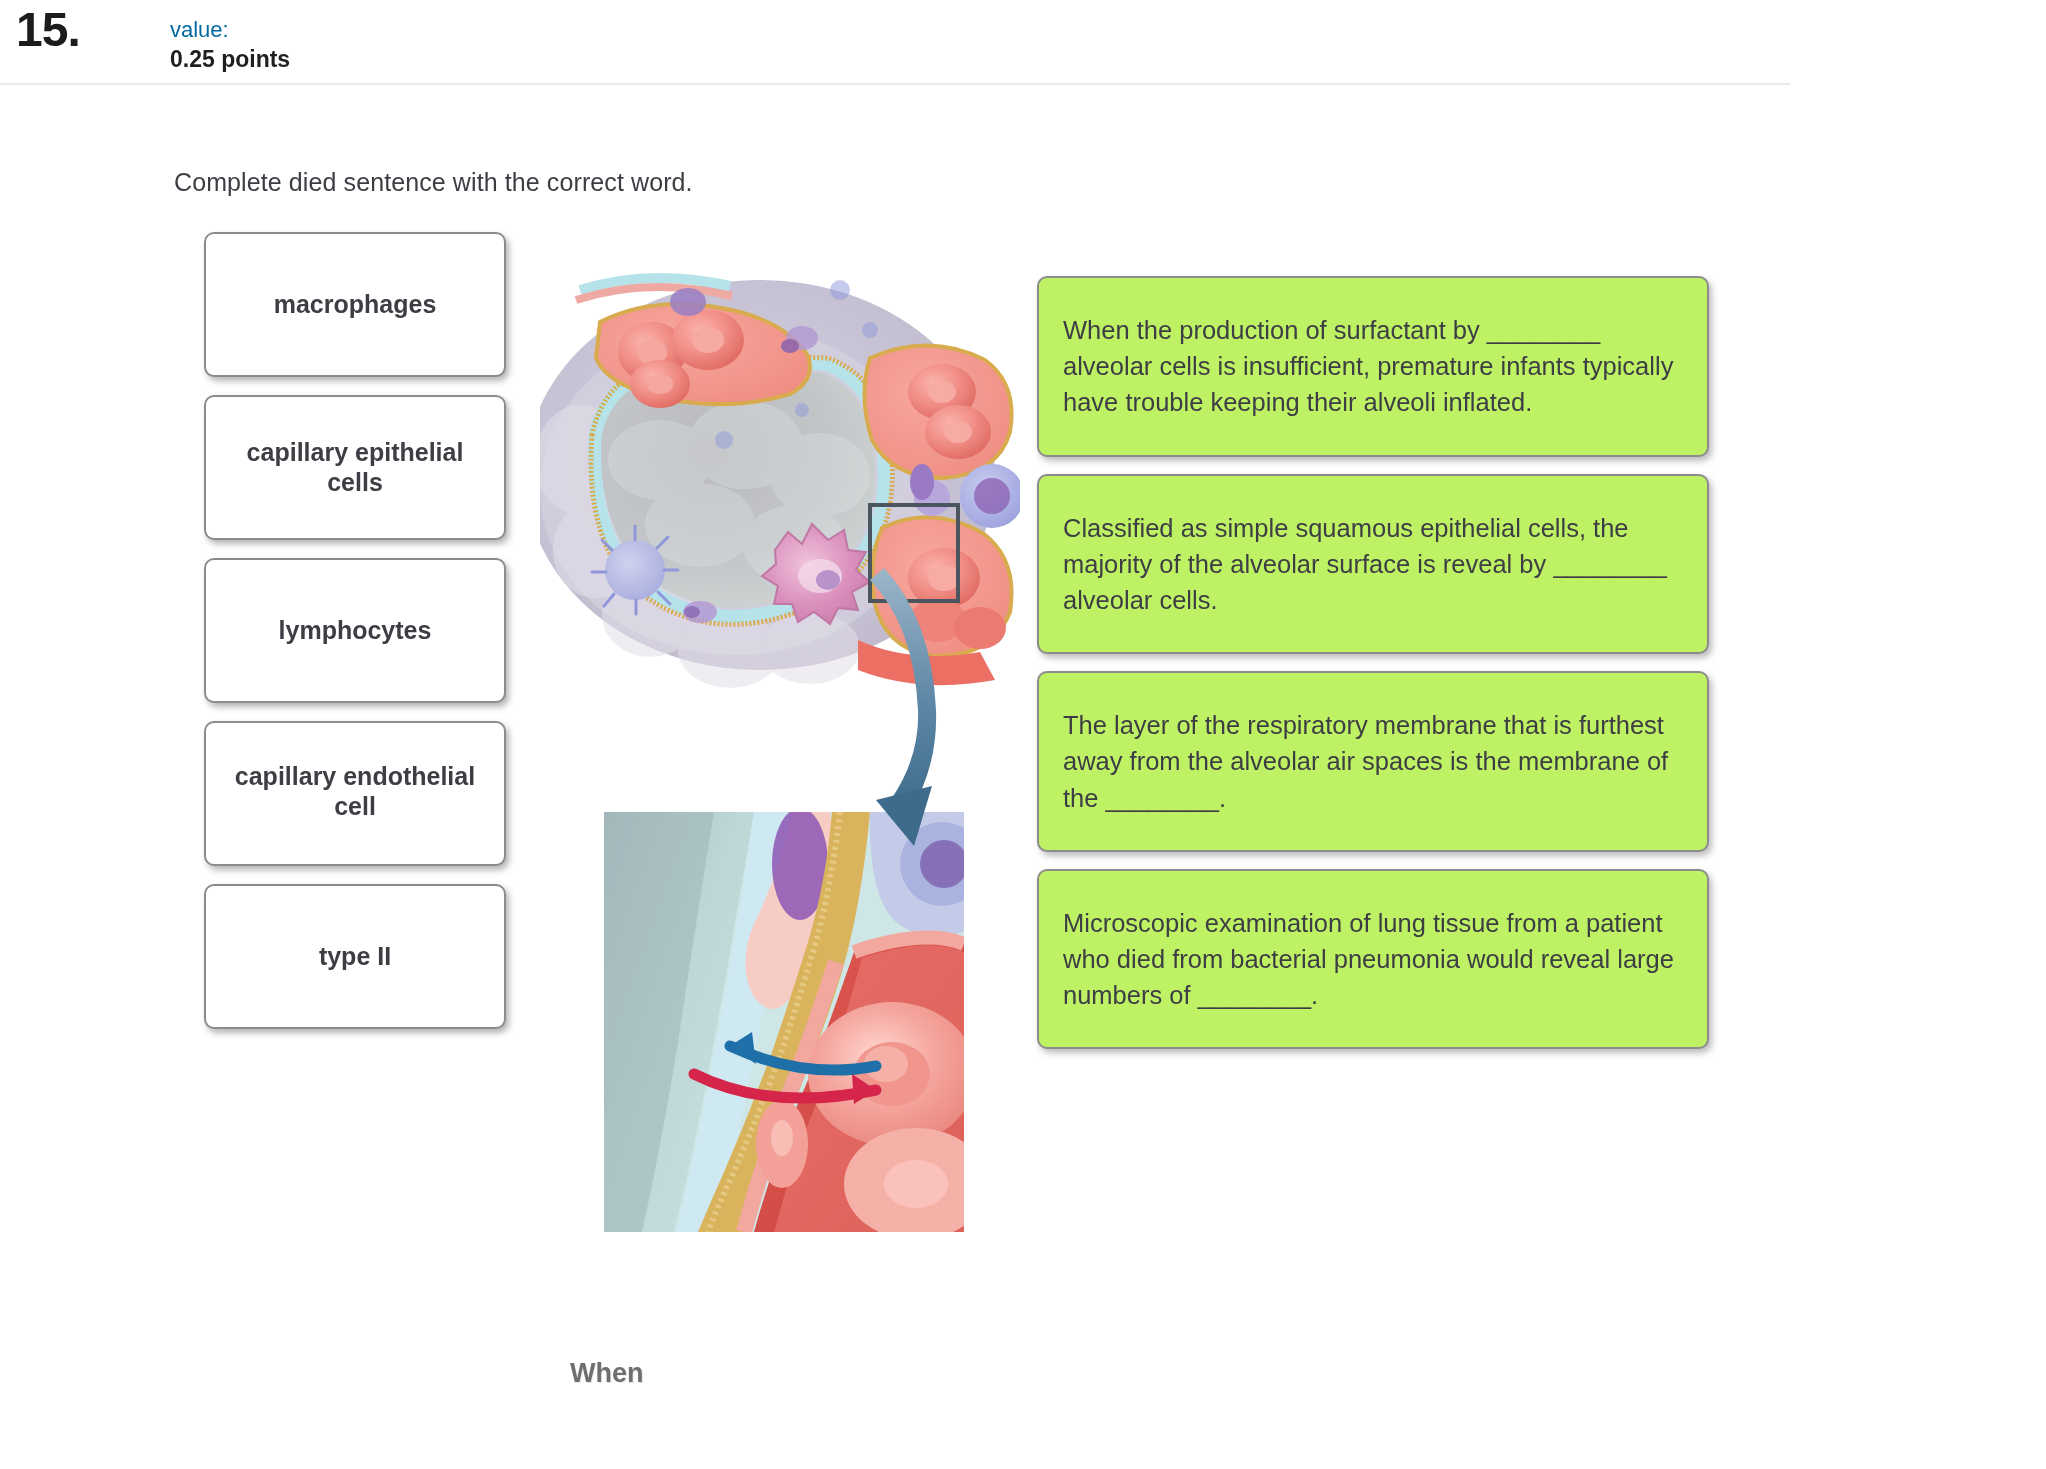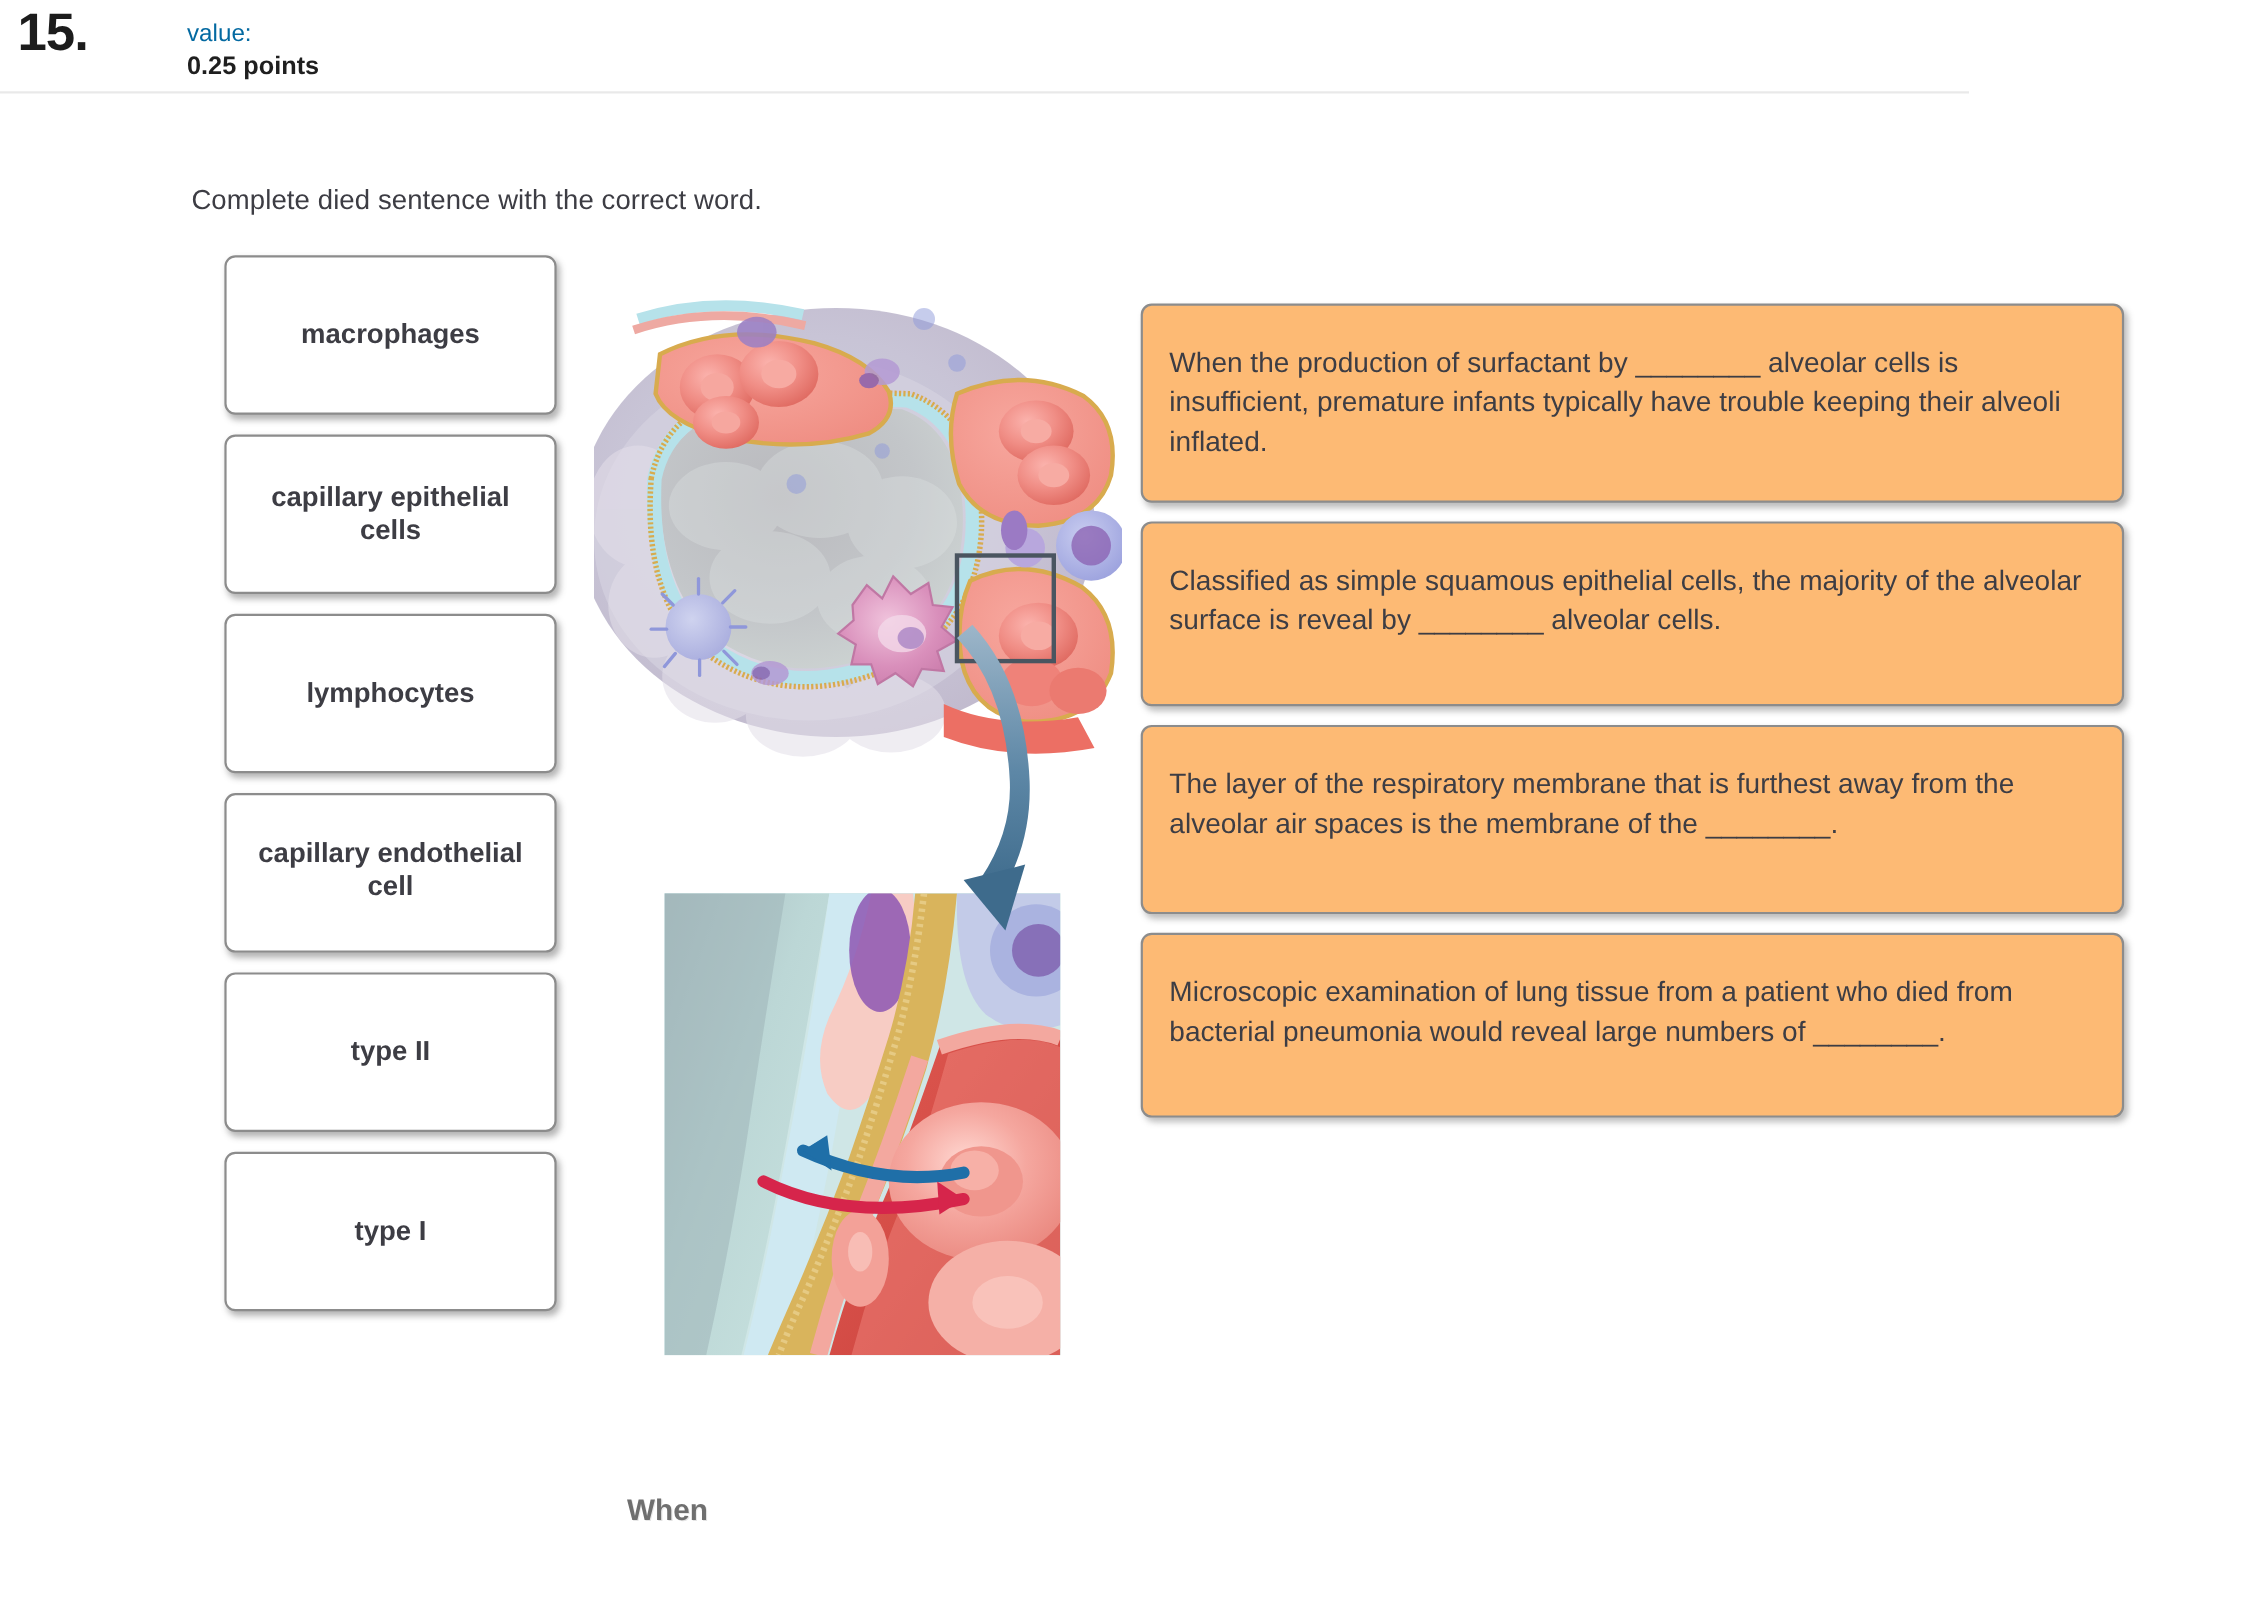--- a/index.html
+++ b/index.html
@@ -142,23 +142,23 @@
   }
 
   
   #question-list {
     position: absolute;
     left: 1037px; top: 276px;
     width: 778px;
   }
   .question-card {
     position: relative;
-    width: 894px;
+    width: 672px;
     box-sizing: border-box;
-    background: #fdba74;
+    background: #bef264;
     border: 2px solid #8c8c8c;
     border-radius: 10px;
     box-shadow: 3px 4px 6px rgba(90,90,90,0.40);
     margin-bottom: 17px;
     padding: 34px 26px 34px 24px;
     min-height: 168px;
   }
   .question-card.tall { min-height: 172px; }
   .question-text {
     font-size: 25.5px;
@@ -187,23 +187,20 @@
     <span class="word-card-label">capillary epithelial cells</span>
   </div>
   <div class="word-card">
     <span class="word-card-label">lymphocytes</span>
   </div>
   <div class="word-card two-line">
     <span class="word-card-label">capillary endothelial cell</span>
   </div>
   <div class="word-card">
     <span class="word-card-label">type II</span>
-  </div>
-  <div class="word-card">
-    <span class="word-card-label">type I</span>
   </div>
 </div>
 
 <div id="reset-button">When</div>
 
 <div id="illustration-column">
 
   <div id="alveolus-figure">
     <svg width="480" height="440" viewBox="0 0 480 440" xmlns="http://www.w3.org/2000/svg">
       <defs>

